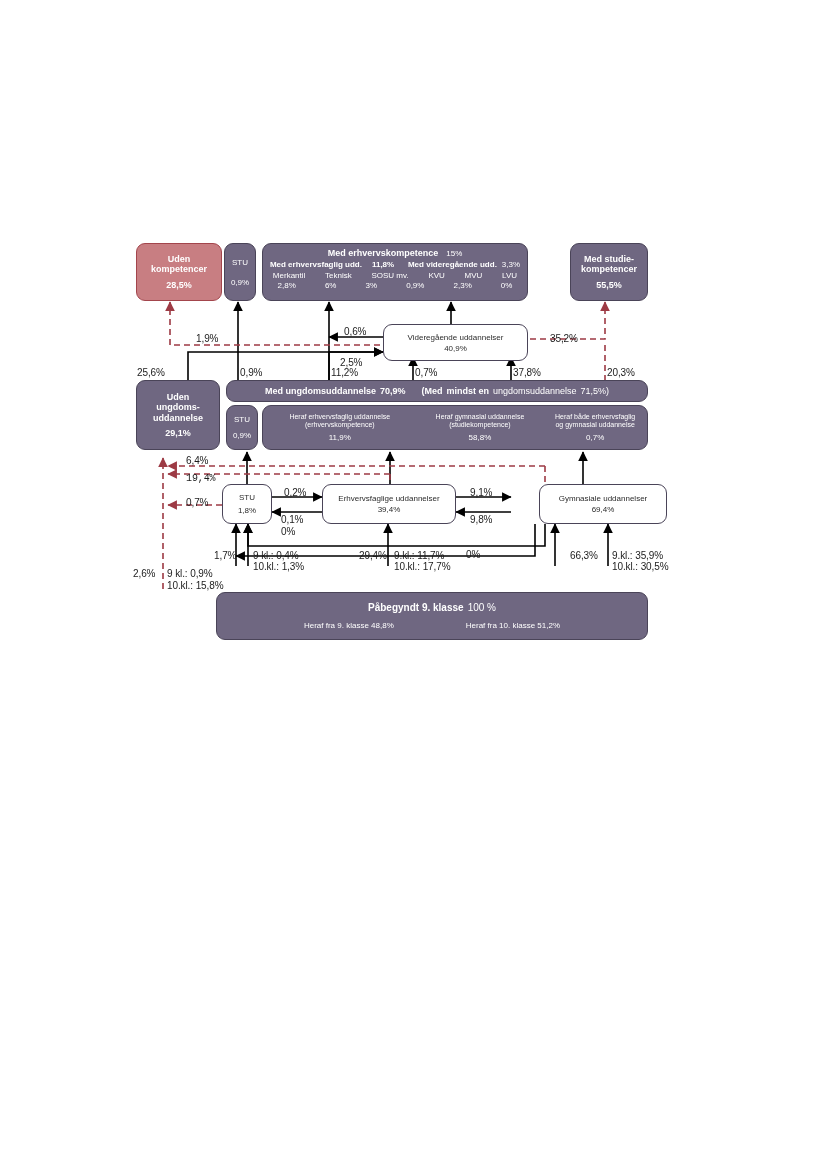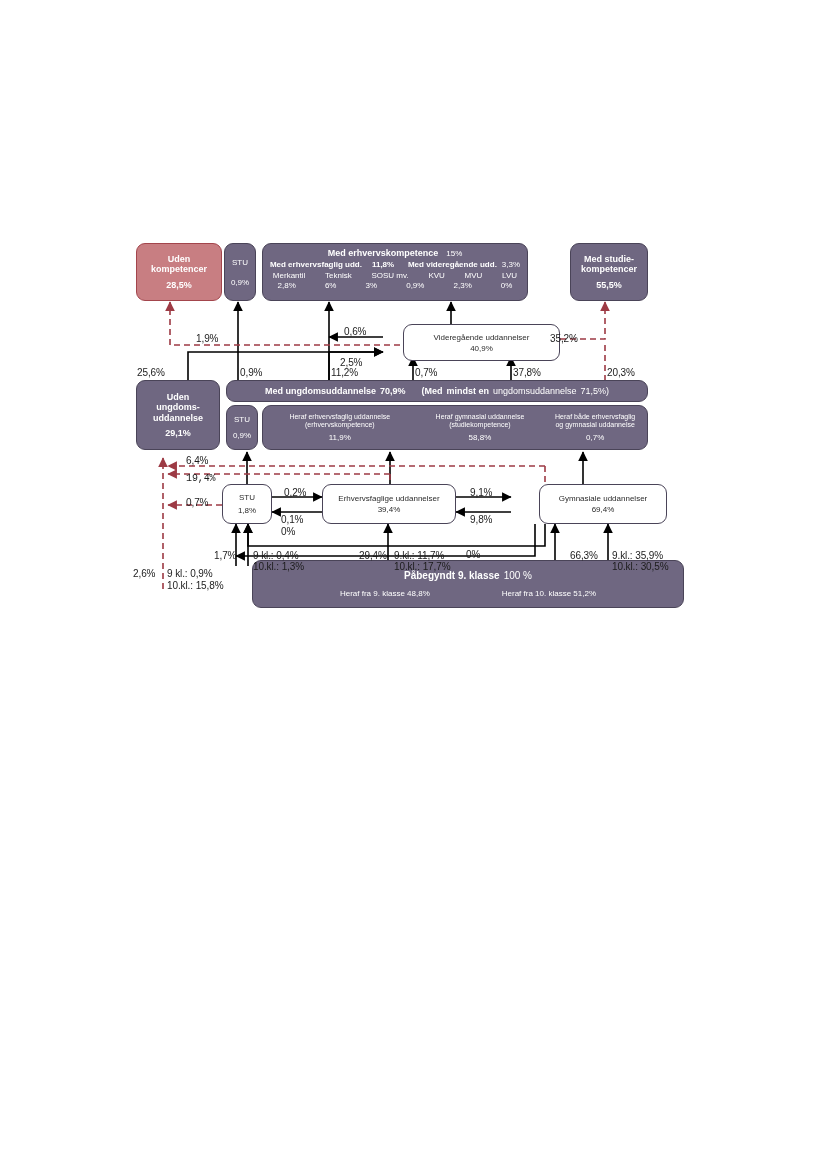--- a/index.html
+++ b/index.html
@@ -139,21 +139,21 @@
       <span class="t8">0%</span>
     </div>
   </div>
 
   <div class="box purple" style="left:570px;top:243px;width:78px;height:58px;">
     <div class="t9 bold ln">Med studie-</div>
     <div class="t9 bold ln">kompetencer</div>
     <div class="t9 bold ln" style="margin-top:5px">55,5%</div>
   </div>
 
-  <div class="box white" style="left:403px;top:324px;width:157px;height:37px;">
+  <div class="box white" style="left:383px;top:324px;width:145px;height:37px;">
     <div class="t8">Videregående uddannelser</div>
     <div class="t8" style="margin-top:2px">40,9%</div>
   </div>
 
   <div class="box purple" style="left:136px;top:380px;width:84px;height:70px;">
     <div class="t9 bold ln">Uden</div>
     <div class="t9 bold ln">ungdoms-</div>
     <div class="t9 bold ln">uddannelse</div>
     <div class="t9 bold ln" style="margin-top:4px">29,1%</div>
   </div>
@@ -199,21 +199,21 @@
   <div class="box white" style="left:322px;top:484px;width:134px;height:40px;">
     <div class="t8">Erhvervsfaglige uddannelser</div>
     <div class="t8" style="margin-top:2px">39,4%</div>
   </div>
 
   <div class="box white" style="left:539px;top:484px;width:128px;height:40px;">
     <div class="t8">Gymnasiale uddannelser</div>
     <div class="t8" style="margin-top:2px">69,4%</div>
   </div>
 
-  <div class="box purple" style="left:216px;top:560px;width:432px;height:48px;justify-content:center;margin-left:36px;">
+  <div class="box purple" style="left:216px;top:592px;width:432px;height:48px;justify-content:center;">
     <div style="display:flex;gap:4px;align-items:baseline;">
       <span class="t10 bold">Påbegyndt 9. klasse</span>
       <span class="t10">100 %</span>
     </div>
     <div style="display:flex;gap:72px;margin-top:8px;">
       <span class="t8">Heraf fra 9. klasse 48,8%</span>
       <span class="t8">Heraf fra 10. klasse 51,2%</span>
     </div>
   </div>
 

